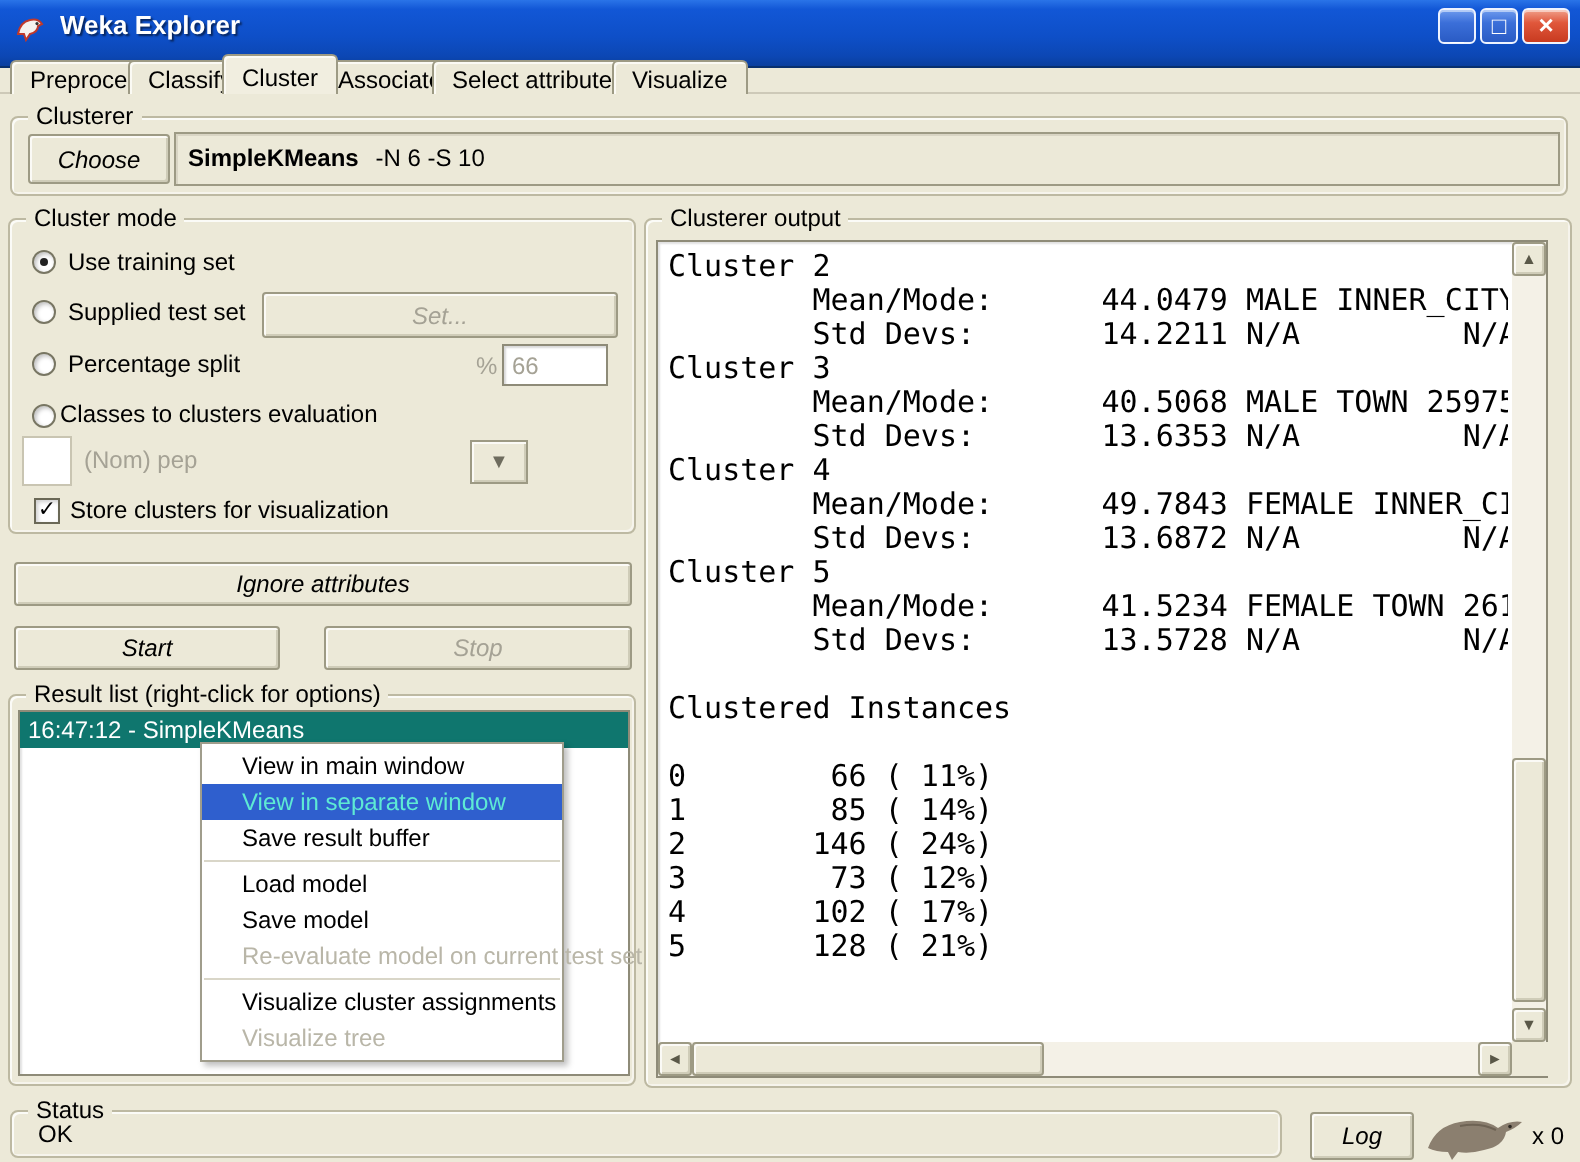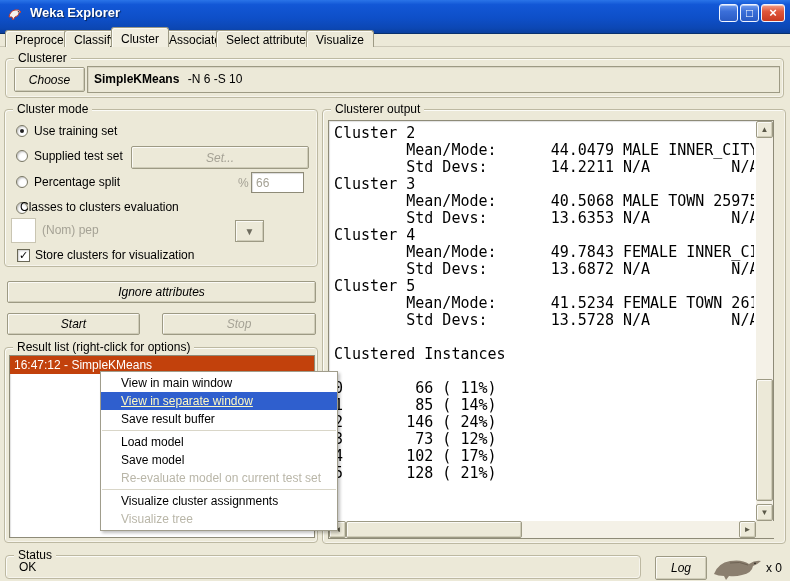--- a/index.html
+++ b/index.html
@@ -100,36 +100,36 @@
     box-shadow:inset 1px 1px 0 #fbfaf6, inset -1px -1px 0 #cfccb8;
     color:#6e6c5e; font-size:10px; display:flex; align-items:center; justify-content:center;
   }
 
   
   .listbox {
     position:absolute; background:#fff; border:1px solid #8e8b78;
     box-shadow:inset 1px 1px 1px rgba(0,0,0,.12); overflow:hidden;
   }
   .list-item.selected {
-    background:#c2410c; color:#fff;
+    background:#0f766e; color:#fff;
     padding:2px 4px; height:18px; white-space:nowrap;
   }
 
   
   .menu {
     position:absolute; background:#fff;
     border:1px solid #a09d8c;
     box-shadow:2px 2px 3px rgba(0,0,0,.25);
     z-index:50; padding:2px 0;
   }
   .menu-item {
     height:18px; line-height:18px; padding-left:20px; padding-right:12px;
     white-space:nowrap; font-size:12px; cursor:default;
   }
-  .menu-item.highlight { background:#2f5fce; color:#fef9c3;text-decoration:underline; }
+  .menu-item.highlight { background:#2f5fce; color:#5eead4; }
   .menu-item.disabled { color:#b9b6a8; }
   .menu-sep { height:1px; background:#d9d6c8; margin:2px 1px; }
 
   
   .output-content {
     position:absolute; background:#fff; border:1px solid #8e8b78;
     box-shadow:inset 1px 1px 1px rgba(0,0,0,.12);
   }
   .output-text {
     position:absolute; left:5px; top:4px; width:420px; height:395px;
@@ -198,21 +198,21 @@
   <div class="radio" style="left:11px;top:40px"></div>
   <span class="ctl-label" style="left:29px;top:39px">Supplied test set</span>
   <div class="abs xbtn disabled" style="left:126px;top:36px;width:178px;height:23px">Set...</div>
 
   <div class="radio" style="left:11px;top:66px"></div>
   <span class="ctl-label" style="left:29px;top:65px">Percentage split</span>
   <span class="ctl-label disabled-text" style="left:233px;top:66px">%</span>
   <input class="textfield" style="left: 246px; top: 62px; width: 53px; height: 21px;" readonly="" value="66">
 
   <div class="radio" style="left:11px;top:92px"></div>
-  <span class="ctl-label" style="left:15px;top:90px">Classes to clusters evaluation</span>
+  <span class="ctl-label" style="left:25px;top:90px">Classes to clusters evaluation</span>
 
   <div class="combo-white" style="left:6px;top:108px;width:25px;height:25px"></div>
   <span class="ctl-label disabled-text" style="left:37px;top:113px">(Nom) pep</span>
   <div class="combo-arrow-btn" style="left:230px;top:110px;width:29px;height:22px">
     <span>▼</span>
   </div>
 
   <div class="checkbox" style="left:12px;top:139px">
     <span>✓</span>
   </div>
@@ -223,21 +223,21 @@
 <div class="abs xbtn" style="left:7px;top:313px;width:133px;height:22px">Start</div>
 <div class="abs xbtn disabled" style="left:162px;top:313px;width:154px;height:22px">Stop</div>
 
 <div class="abs groupbox" style="left:4px;top:347px;width:314px;height:196px">
   <span class="gb-label">Result list (right-click for options)</span>
   <div class="listbox" style="left:4px;top:7px;width:306px;height:183px">
     <div class="list-item selected">16:47:12 - SimpleKMeans</div>
   </div>
 </div>
 
-<div class="menu" style="left:100px;top:371px;width:238px">
+<div class="menu" style="left:100px;top:371px;width:182px">
   <div class="menu-item">View in main window</div>
   <div class="menu-item highlight">View in separate window</div>
   <div class="menu-item">Save result buffer</div>
   <div class="menu-sep"></div>
   <div class="menu-item">Load model</div>
   <div class="menu-item">Save model</div>
   <div class="menu-item disabled">Re-evaluate model on current test set</div>
   <div class="menu-sep"></div>
   <div class="menu-item">Visualize cluster assignments</div>
   <div class="menu-item disabled">Visualize tree</div>

